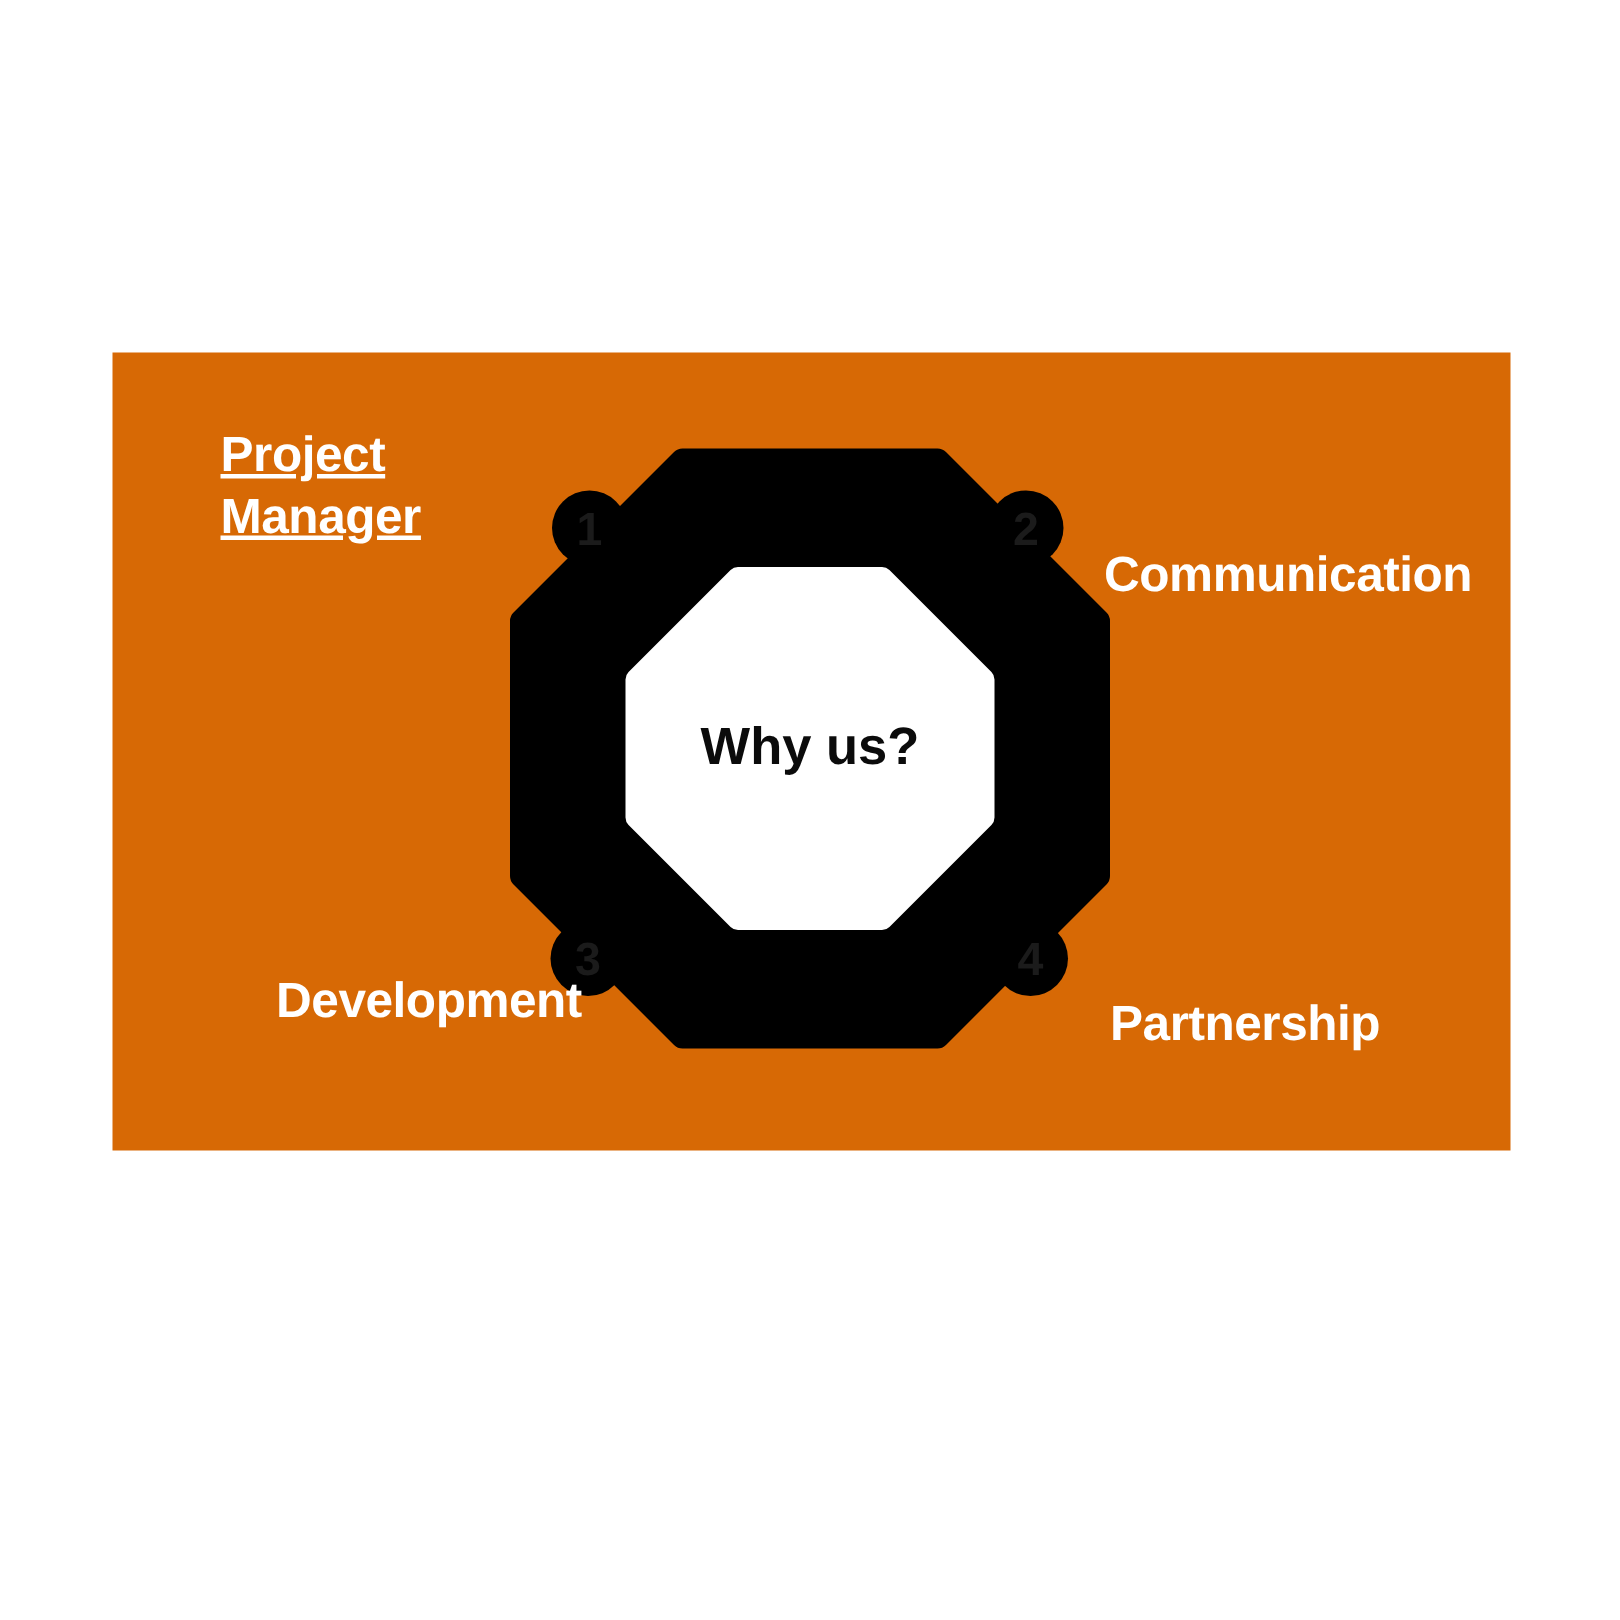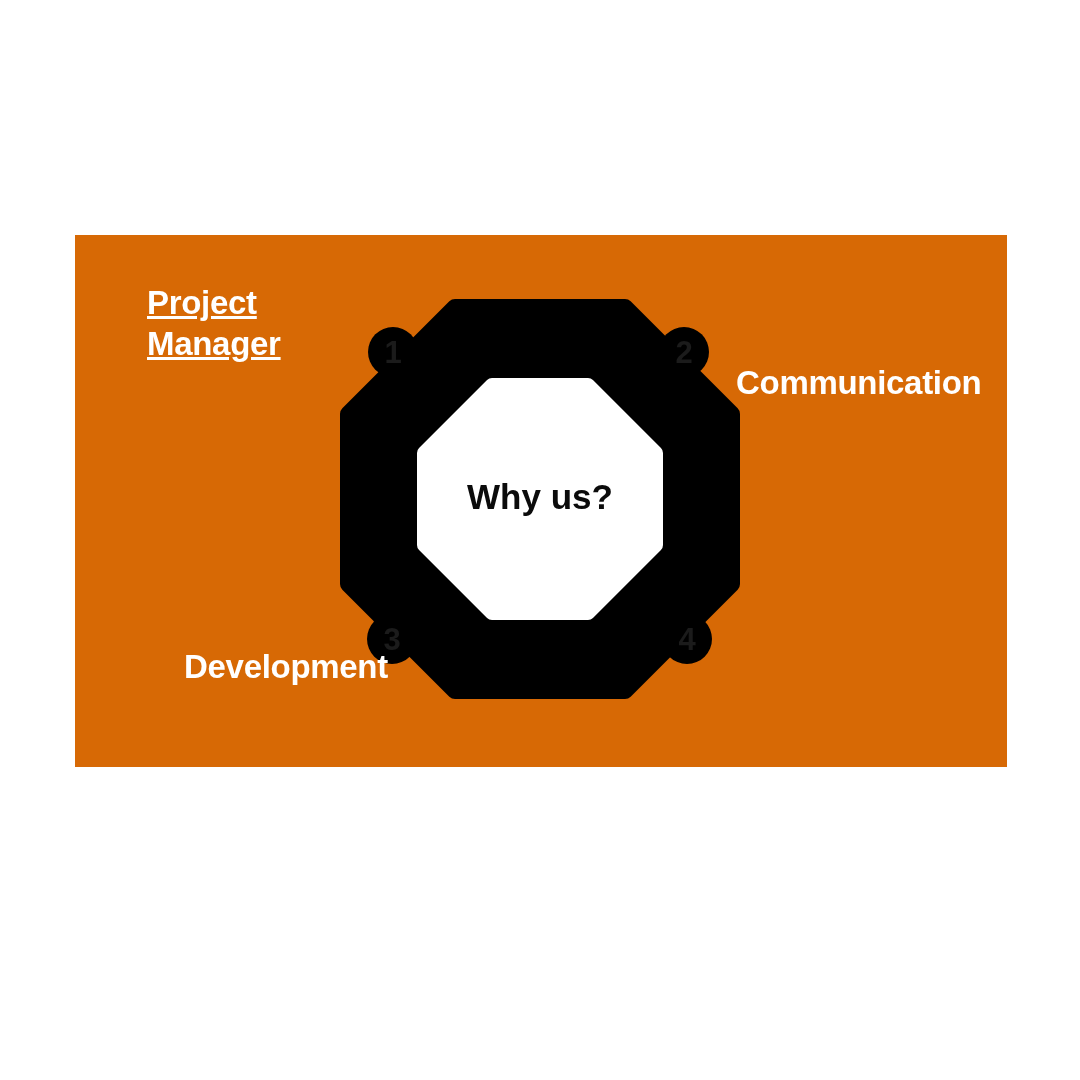--- a/index.html
+++ b/index.html
@@ -68,14 +68,15 @@
 
     <text x="540" y="509" font-size="35" text-anchor="middle" fill="#0b0b0b">Why us?</text>
   </svg>
 
   <div class="step-label two-line" style="left:147px; top:282px;">Project Manager</div>
 
   <div class="step-label" style="left:736px; top:330px;margin-top:34px;">Communication</div>
 
   <div class="step-label" style="left:152px; top:648px;margin-left:32px;">Development</div>
 
+  <div class="step-label" style="left:740px; top:663px;">Partnership</div>
 
 </div>
 
 </body></html>

